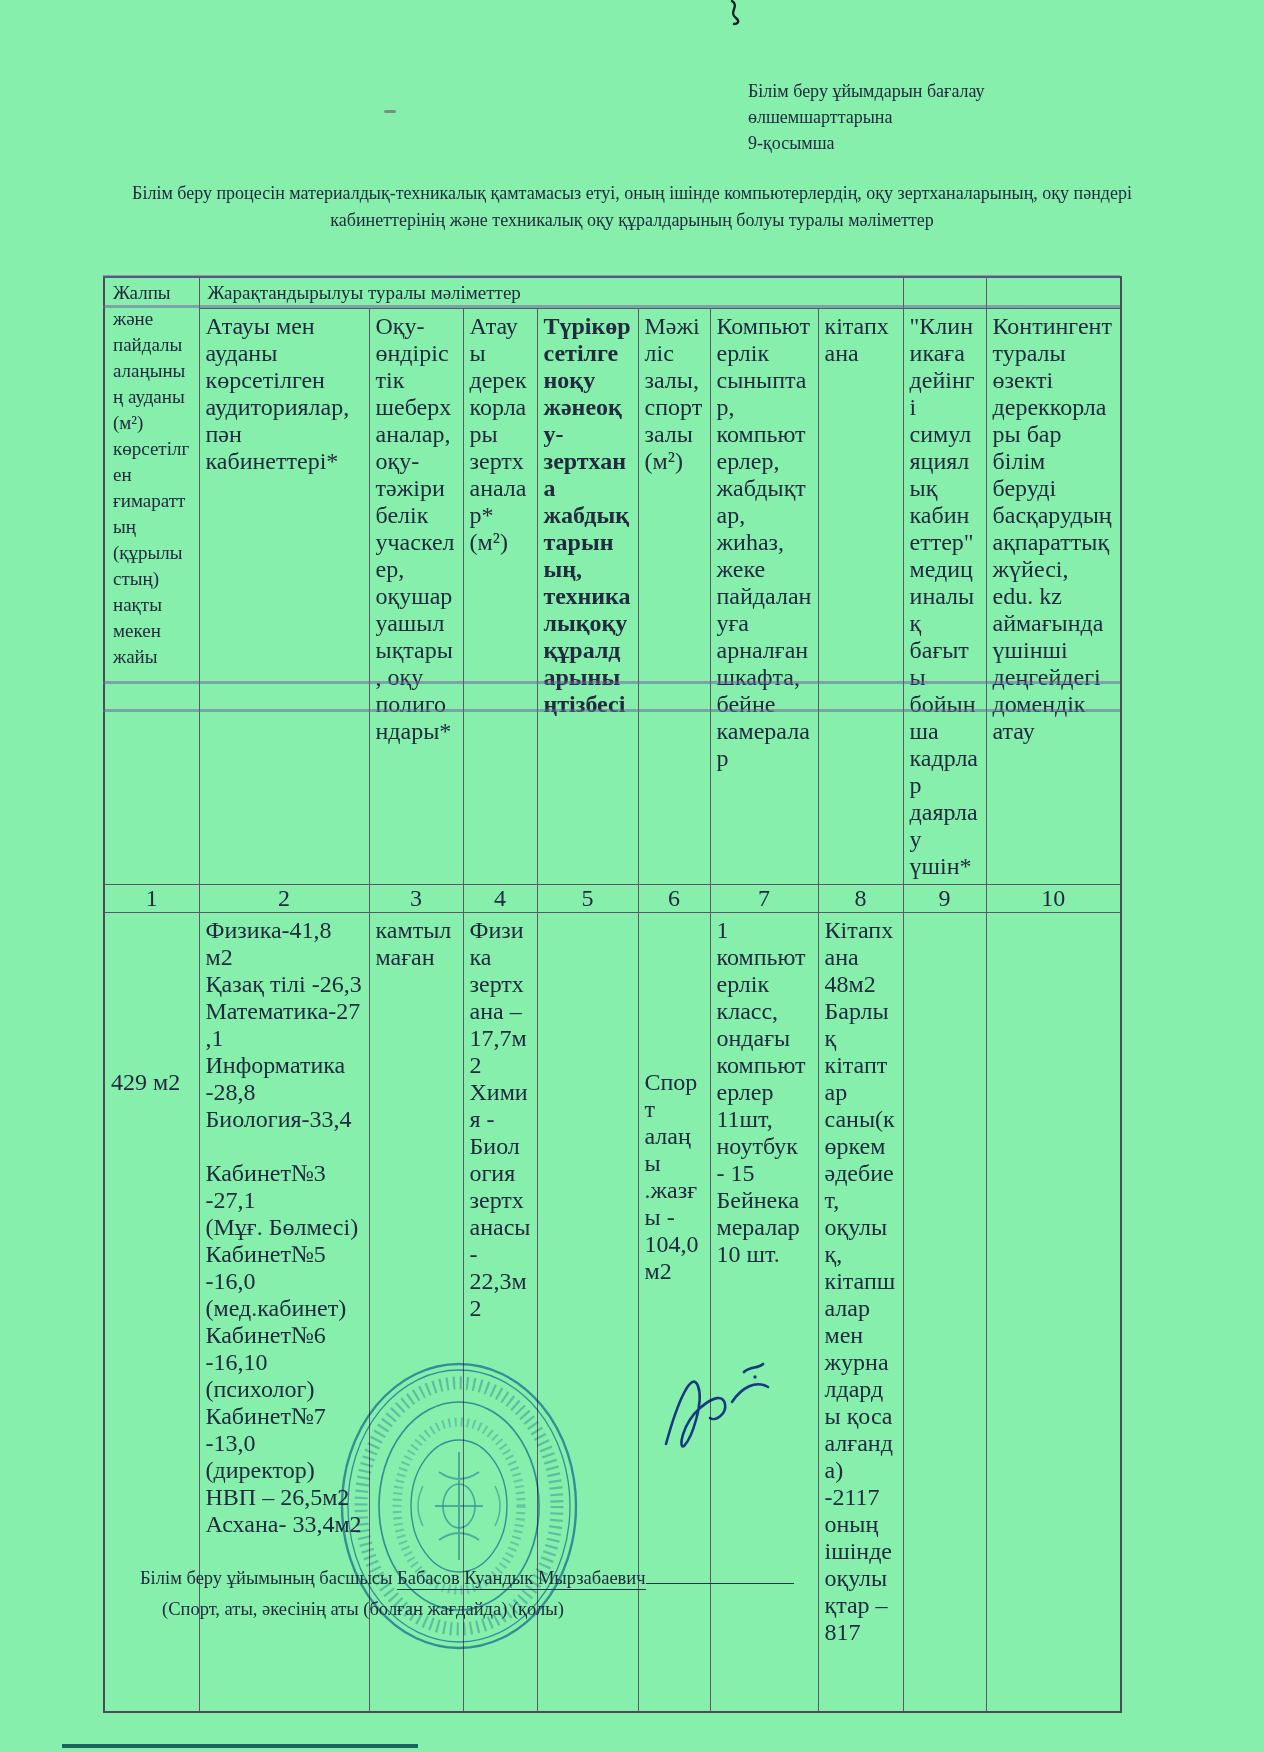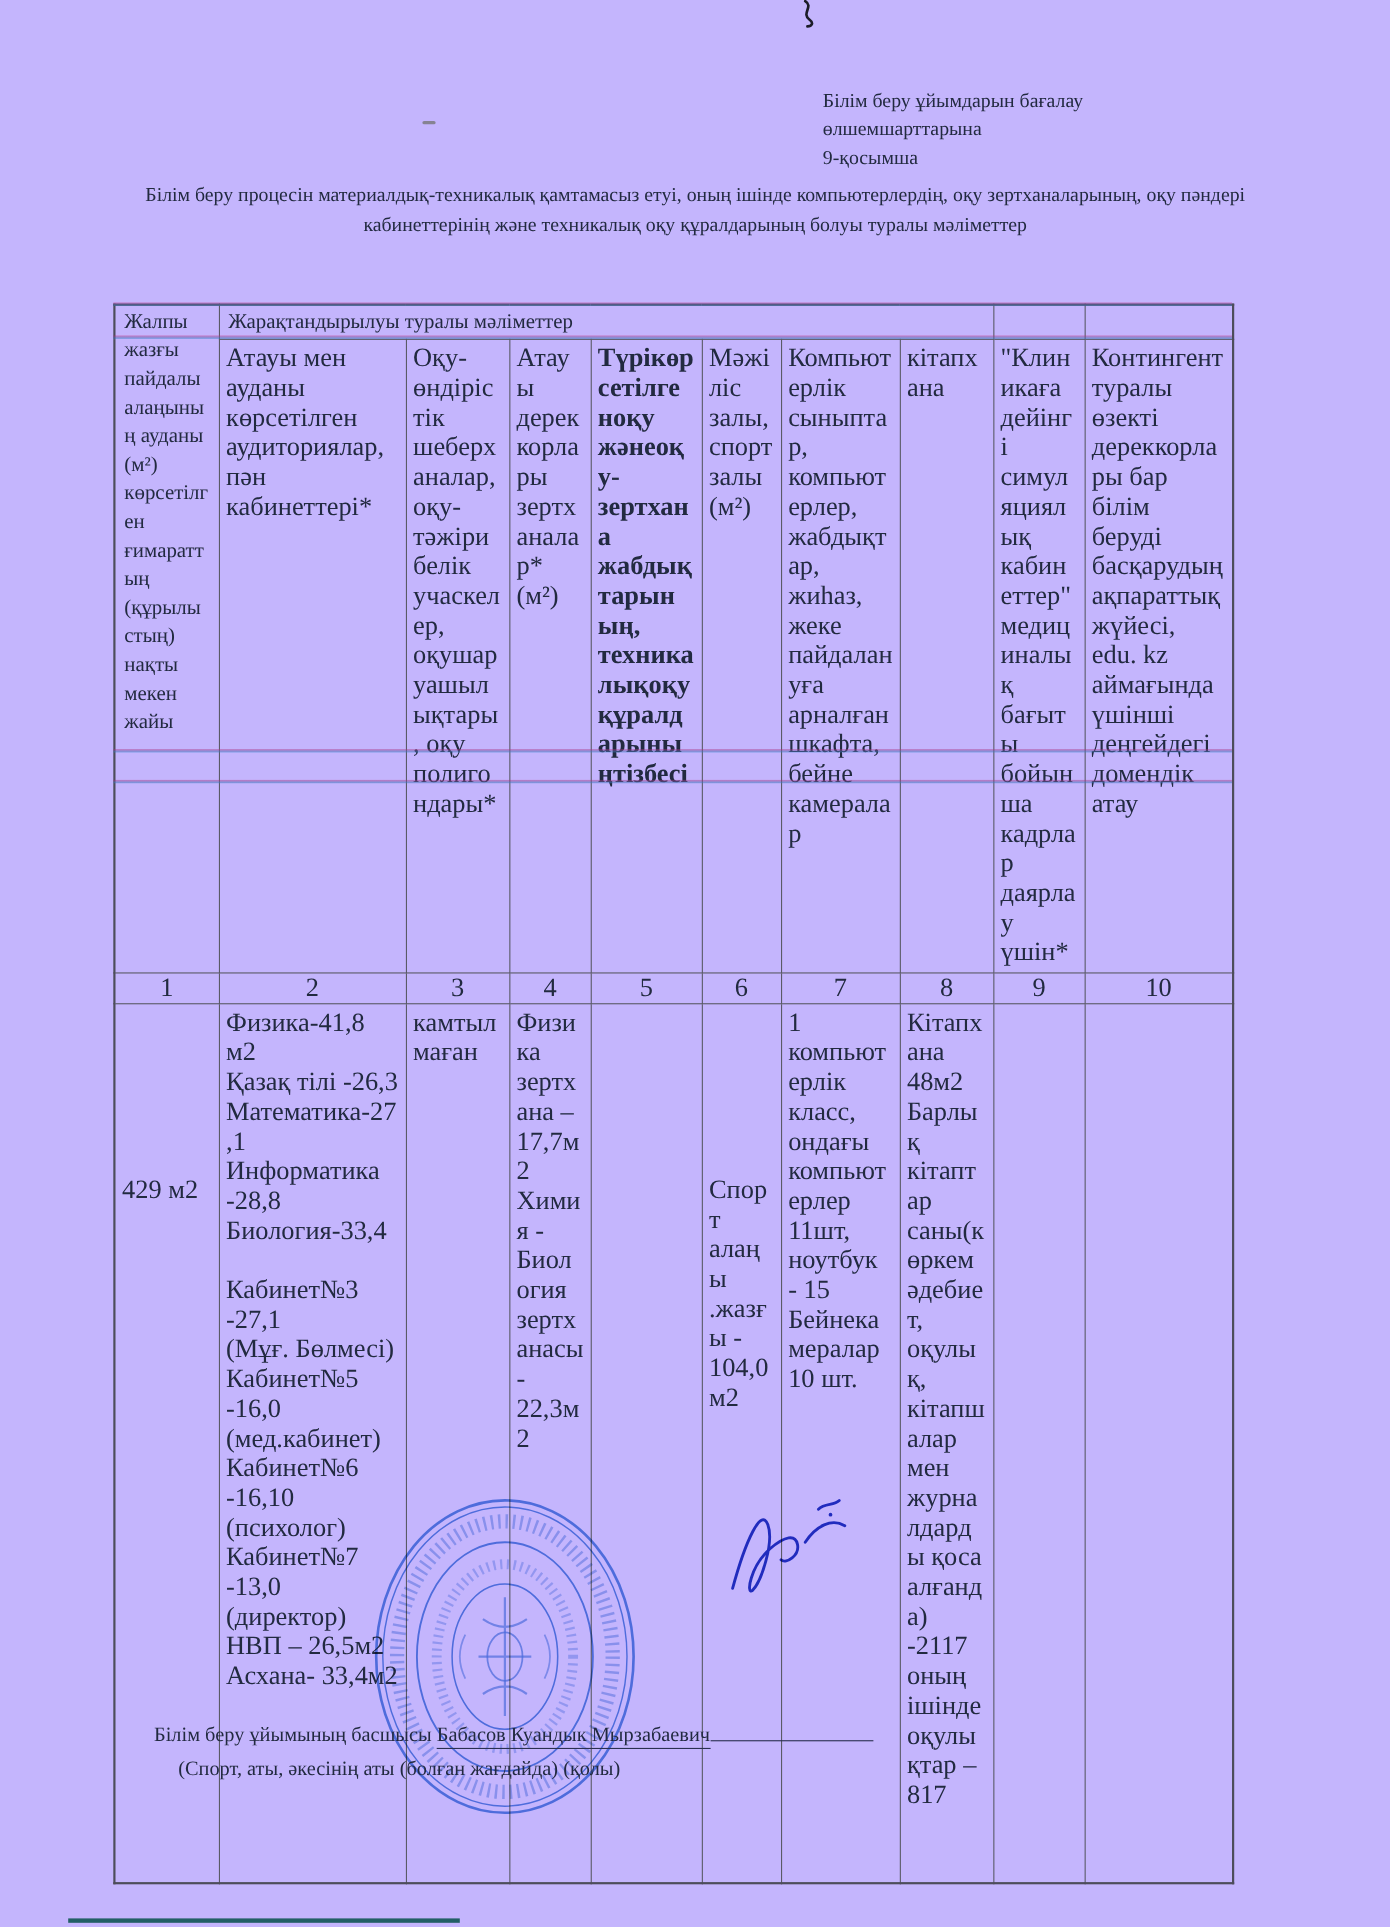--- a/index.html
+++ b/index.html
@@ -1,24 +1,24 @@
 <!DOCTYPE html>
 <html><head>
 <meta charset="utf-8">
 <style>
   html,body{margin:0;padding:0;background:#e8e8e6;}
   .page{
     position:relative; width:1264px; height:1752px; margin:0 auto;
-    background:#c4b5fd; overflow:hidden;
+    background:#86efac; overflow:hidden;
     font-family:"Liberation Serif","DejaVu Serif",serif;
     color:#222a40;
   }
   .appendix{position:absolute; left:748px; top:78px; width:360px;
     font-size:18px; line-height:26px;}
-  .doc-title{position:absolute; left:117px; top:164px; width:1030px;
+  .doc-title{position:absolute; left:117px; top:180px; width:1030px;
     text-align:center; font-size:18px; line-height:27px;}
   table.main{
     position:absolute; left:103px; top:276px; width:1017px; height:1234px;
     border-collapse:collapse; table-layout:fixed;
     border:2px solid #4d4d5a;
   }
   table.main td{
     border:1.5px solid #5a5a66; vertical-align:top;
     padding:4px 6px; font-size:24px; line-height:27px;
     overflow-wrap:break-word; word-break:break-word; white-space:pre-line;
@@ -65,21 +65,21 @@
       <col style="width:74px">
         <col style="width:101px">
         <col style="width:72px">
       <col style="width:108px">
         <col style="width:85px">
         <col style="width:83px">
       <col style="width:135px">
     </colgroup>
     <tbody>
         <tr class="group-row" style="height:30px;">
-      <td rowspan="2" style="white-space:normal;">Жалпы жазғы пайдалы алаңының ауданы (м²) көрсетілген ғимараттың (құрылыстың) нақты мекен жайы</td>
+      <td rowspan="2" style="white-space:normal;">Жалпы және пайдалы алаңының ауданы (м²) көрсетілген ғимараттың (құрылыстың) нақты мекен жайы</td>
       <td colspan="7">Жарақтандырылуы туралы мәліметтер</td>
       <td></td>
       <td></td>
     </tr>
     <tr style="height:377px;">
       <td style="white-space:normal;">Атауы мен ауданы көрсетілген аудиториялар, пән кабинеттері*</td>
       <td style="white-space:normal;">Оқу-өндірістік шеберханалар, оқу-тәжірибелік учаскелер, оқушаруашылықтары, оқу полигондары*</td>
       <td style="white-space:normal;">Атауы дереккорлары зертханалар* (м²)</td>
       <td class="bold" style="white-space:normal;">Түрікөрсетілгеноқу жәнеоқу-зертхана жабдықтарының, техникалықоқуқұралдарыныңтізбесі</td>
       <td style="white-space:normal;">Мәжіліс залы, спорт залы (м²)</td>

